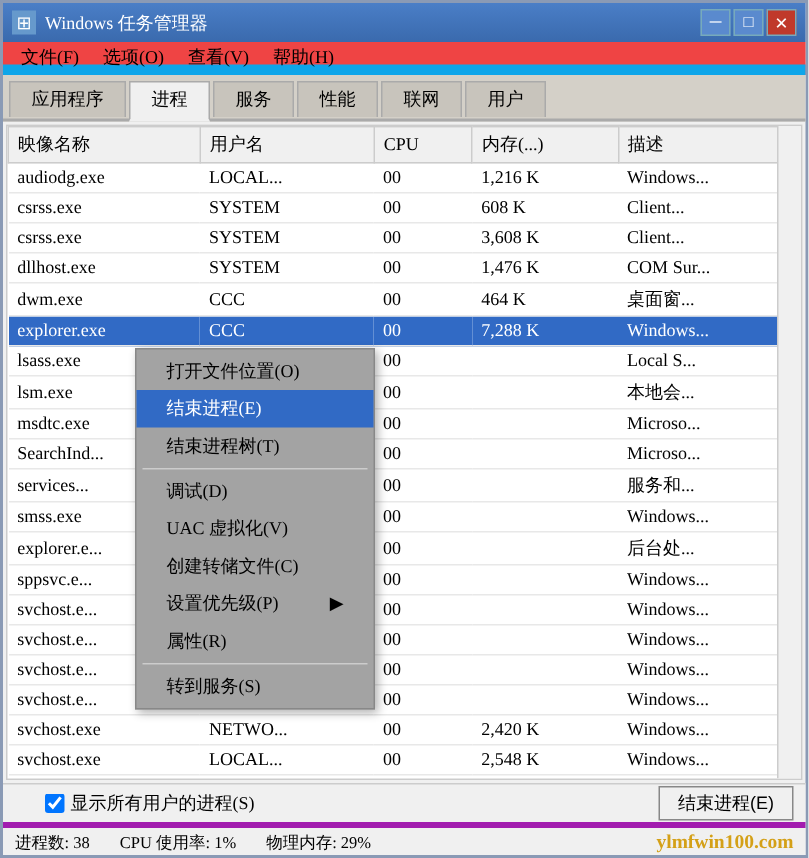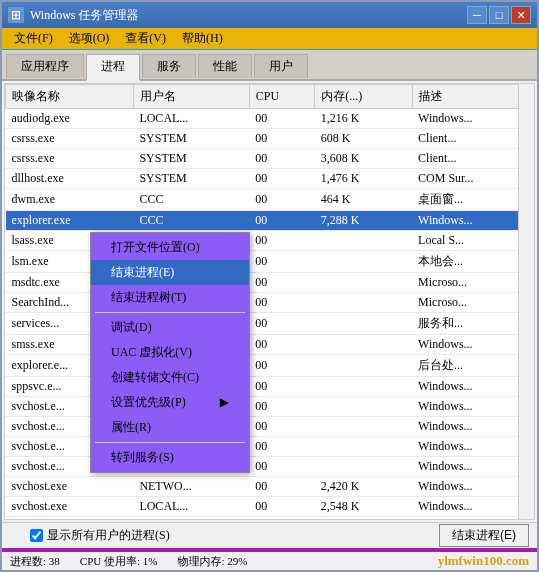--- a/index.html
+++ b/index.html
@@ -63,26 +63,26 @@
       font-size: 11px;
       display: flex;
       align-items: center;
       justify-content: center;
       cursor: pointer;
     }
     .title-btn.close { background: #c0392b; }
 
     
     .menu-bar {
-      background: #eab308;
+      background: #ef4444;
       height: 22px;
       display: flex;
-      align-items: flex-end;
+      align-items: flex-start;
       padding: 0 4px;
-      border-bottom: 1px solid #0ea5e9;
+      border-bottom: 7px solid #0ea5e9;
       flex-shrink: 0;
     }
 
     .menu-item {
       padding: 2px 8px;
       cursor: pointer;
       font-size: 12px;
       color: #000;
     }
 
@@ -164,21 +164,21 @@
       width: 16px;
       background: #f0f0f0;
       border-left: 1px solid #ccc;
     }
 
     
     .context-menu {
       position: absolute;
       left: 85px;
       top: 148px;
-      background: #8b5cf6;
+      background: #a3a3a3;
       border: 1px solid #888;
       box-shadow: 2px 2px 6px rgba(0,0,0,0.3);
       z-index: 100;
       min-width: 160px;
       padding: 2px 0;
     }
 
     .ctx-item {
       padding: 4px 20px;
       font-size: 12px;
@@ -272,20 +272,21 @@
     <span class="menu-item">选项(O)</span>
     <span class="menu-item">查看(V)</span>
     <span class="menu-item">帮助(H)</span>
   </div>
 
   <div class="tab-bar">
     <div class="tab">应用程序</div>
     <div class="tab active">进程</div>
     <div class="tab">服务</div>
     <div class="tab">性能</div>
+    <div class="tab">联网</div>
     <div class="tab">用户</div>
   </div>
 
   <div class="table-area">
     <div class="table-wrapper">
       <table class="process-table">
         <thead>
           <tr>
             <th>映像名称</th>
             <th>用户名</th>

